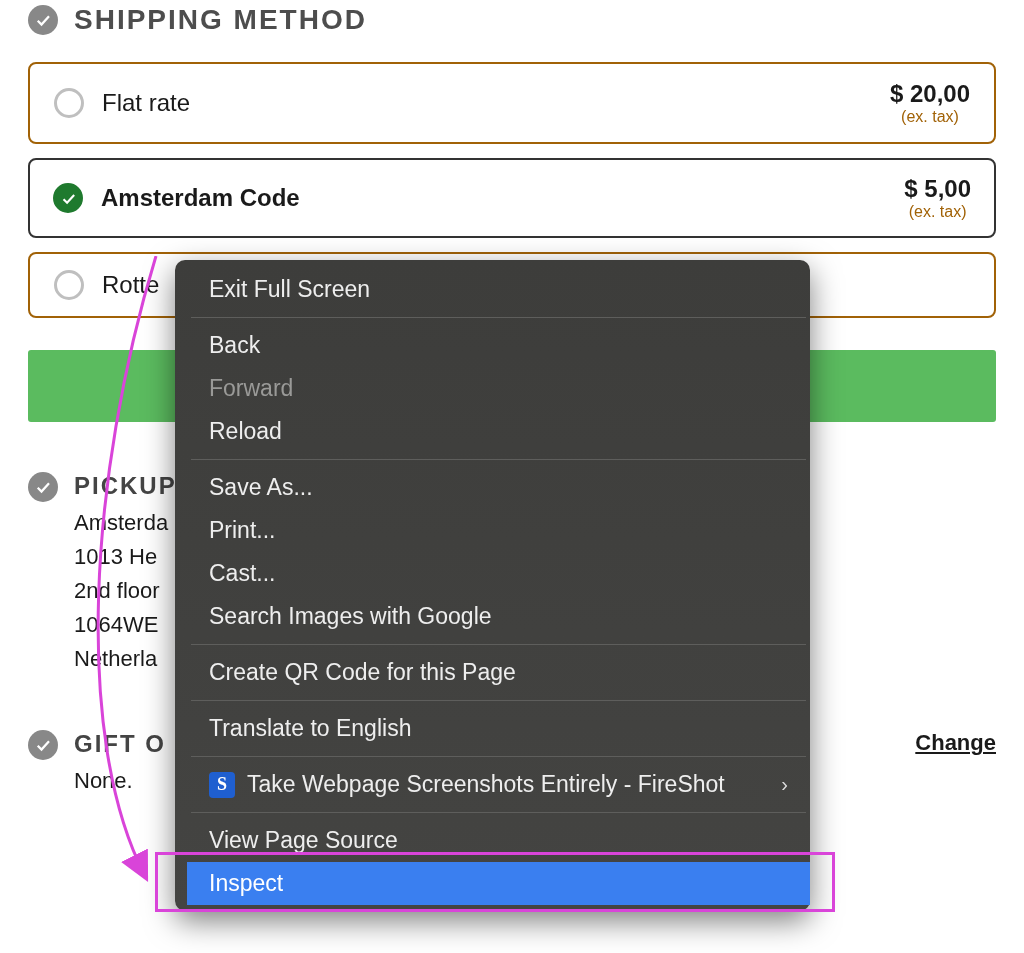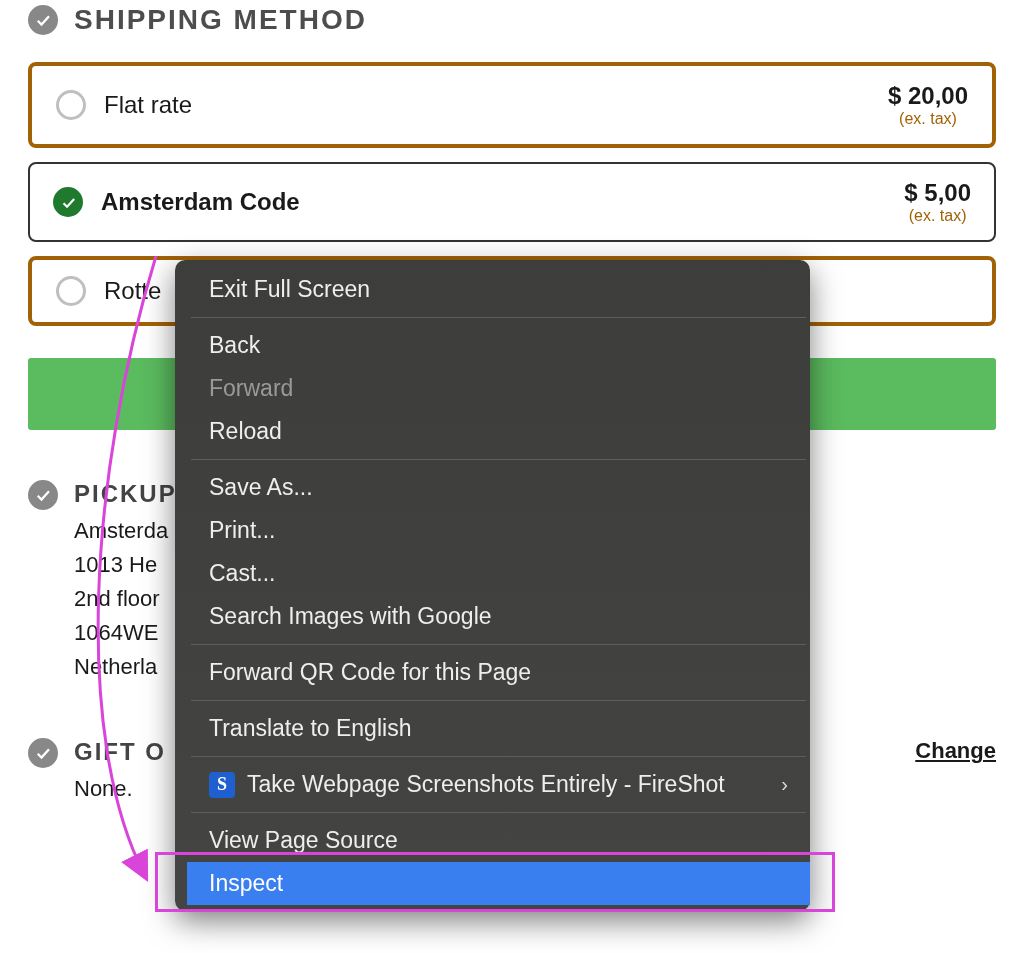--- a/index.html
+++ b/index.html
@@ -35,21 +35,21 @@
     letter-spacing: 2px;
     color: #4d4d4d;
   }
   .options {
     display: flex;
     flex-direction: column;
     gap: 14px;
     margin-bottom: 32px;
   }
   .option {
-    border: 4px solid #a16207;
+    border: 2px solid #a16207;
     border-radius: 8px;
     padding: 16px 24px;
     display: flex;
     align-items: center;
     gap: 18px;
     cursor: pointer;
   }
   .option.selected {
     border: 2px solid #333;
     padding: 15px 23px;
@@ -263,21 +263,21 @@
   <div class="menu-sep"></div>
   <div class="menu-item">Back</div>
   <div class="menu-item disabled">Forward</div>
   <div class="menu-item">Reload</div>
   <div class="menu-sep"></div>
   <div class="menu-item">Save As...</div>
   <div class="menu-item">Print...</div>
   <div class="menu-item">Cast...</div>
   <div class="menu-item">Search Images with Google</div>
   <div class="menu-sep"></div>
-  <div class="menu-item">Forward QR Code for this Page</div>
+  <div class="menu-item">Create QR Code for this Page</div>
   <div class="menu-sep"></div>
   <div class="menu-item">Translate to English</div>
   <div class="menu-sep"></div>
   <div class="menu-item">
     <span class="fireshot-icon">S</span>
     <span>Take Webpage Screenshots Entirely - FireShot</span>
     <span class="chevron">›</span>
   </div>
   <div class="menu-sep"></div>
   <div class="menu-item">View Page Source</div>

